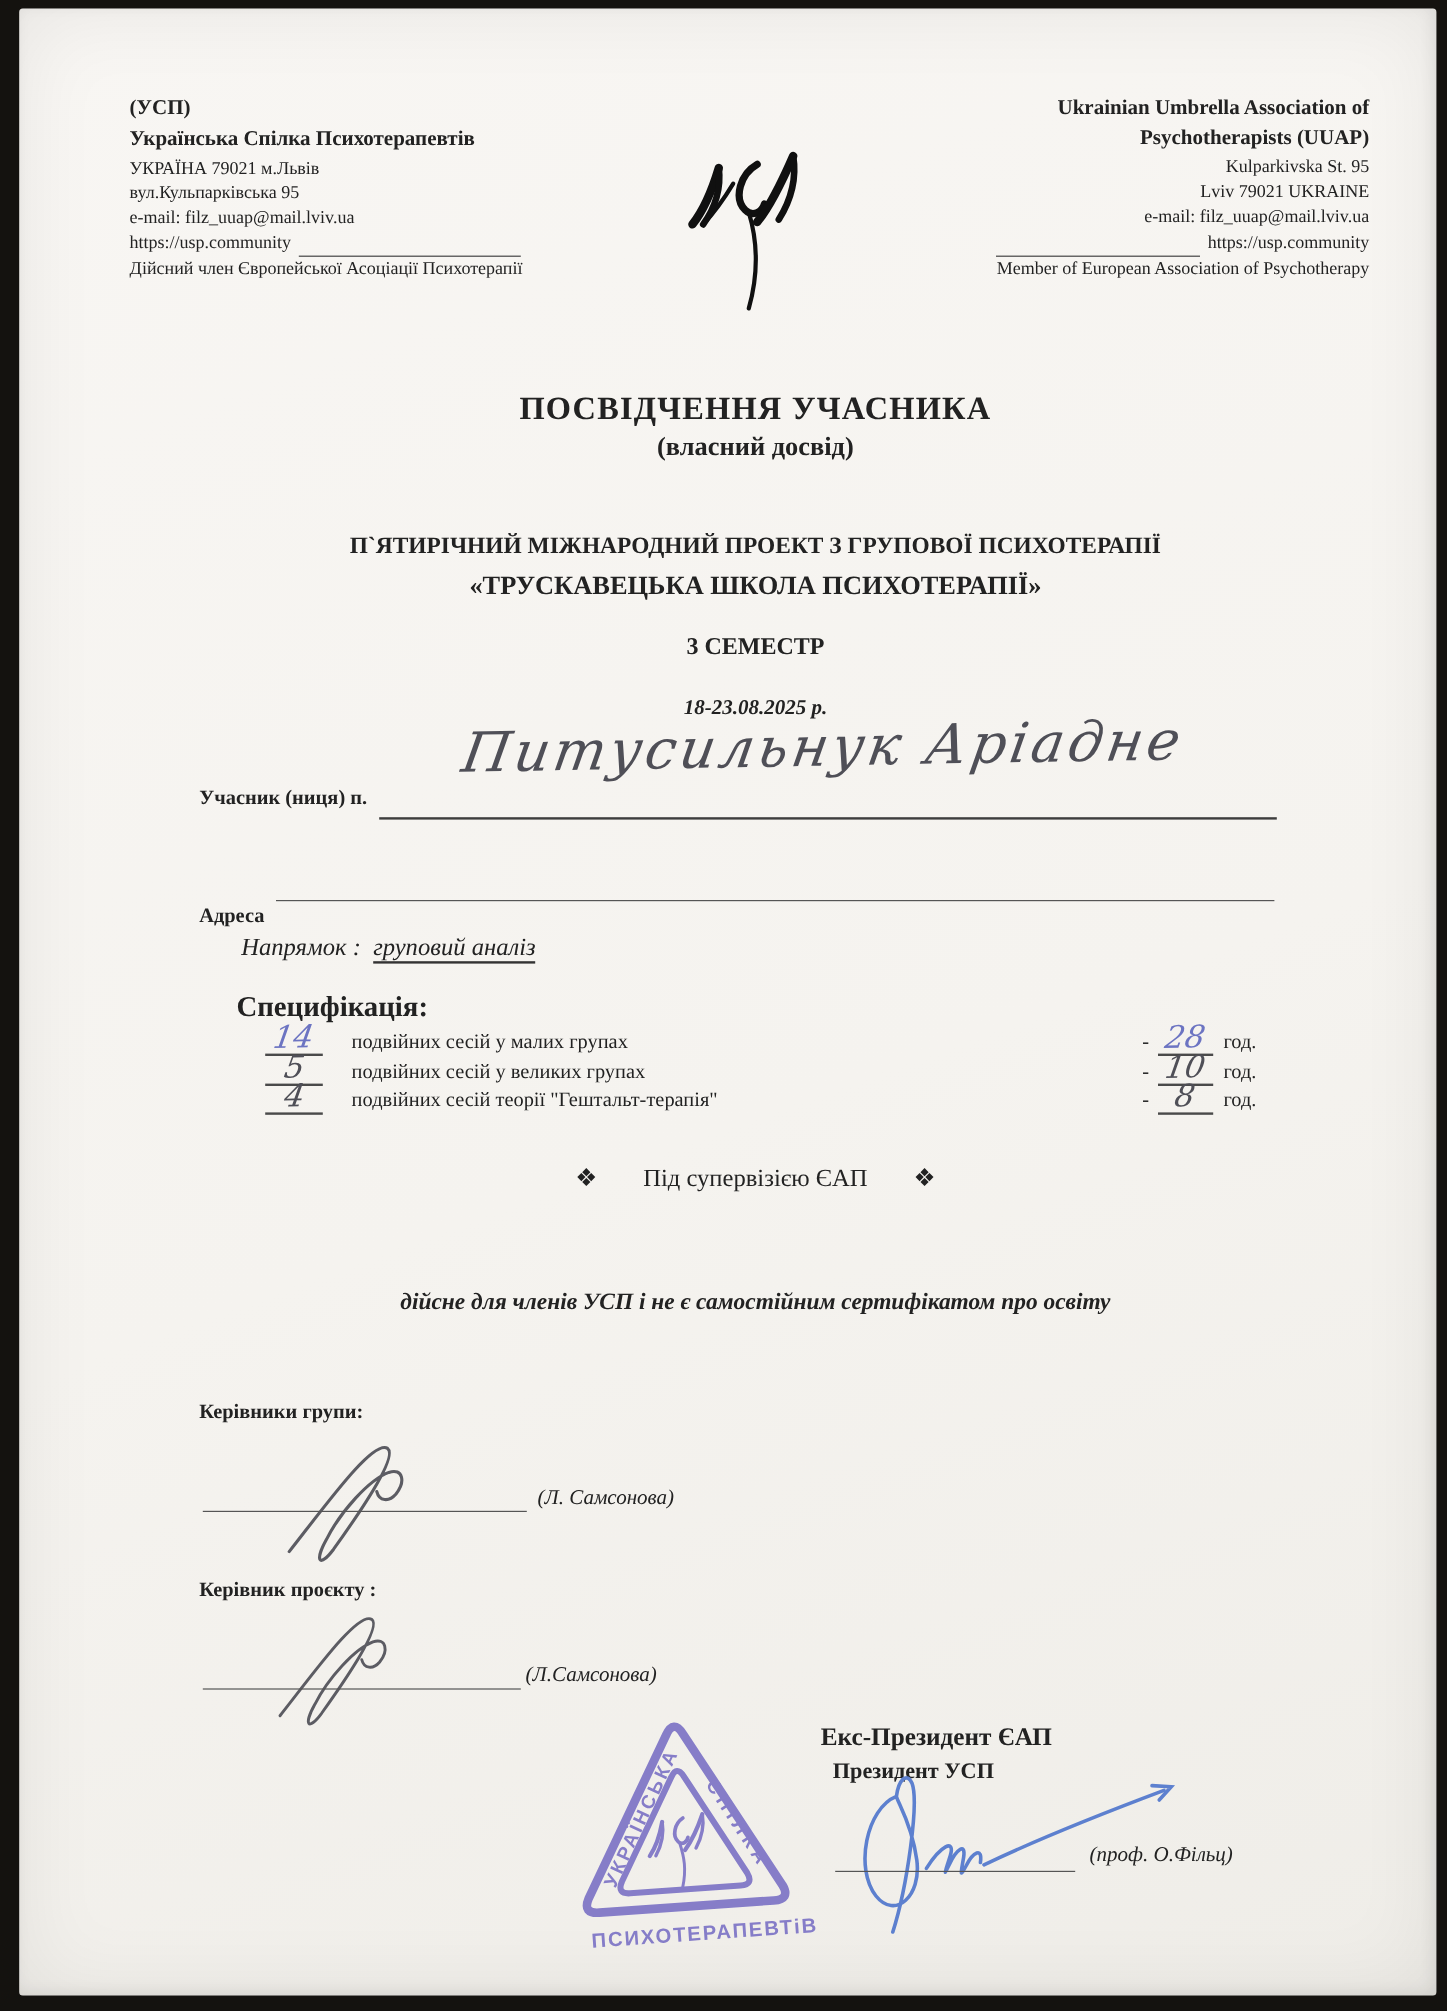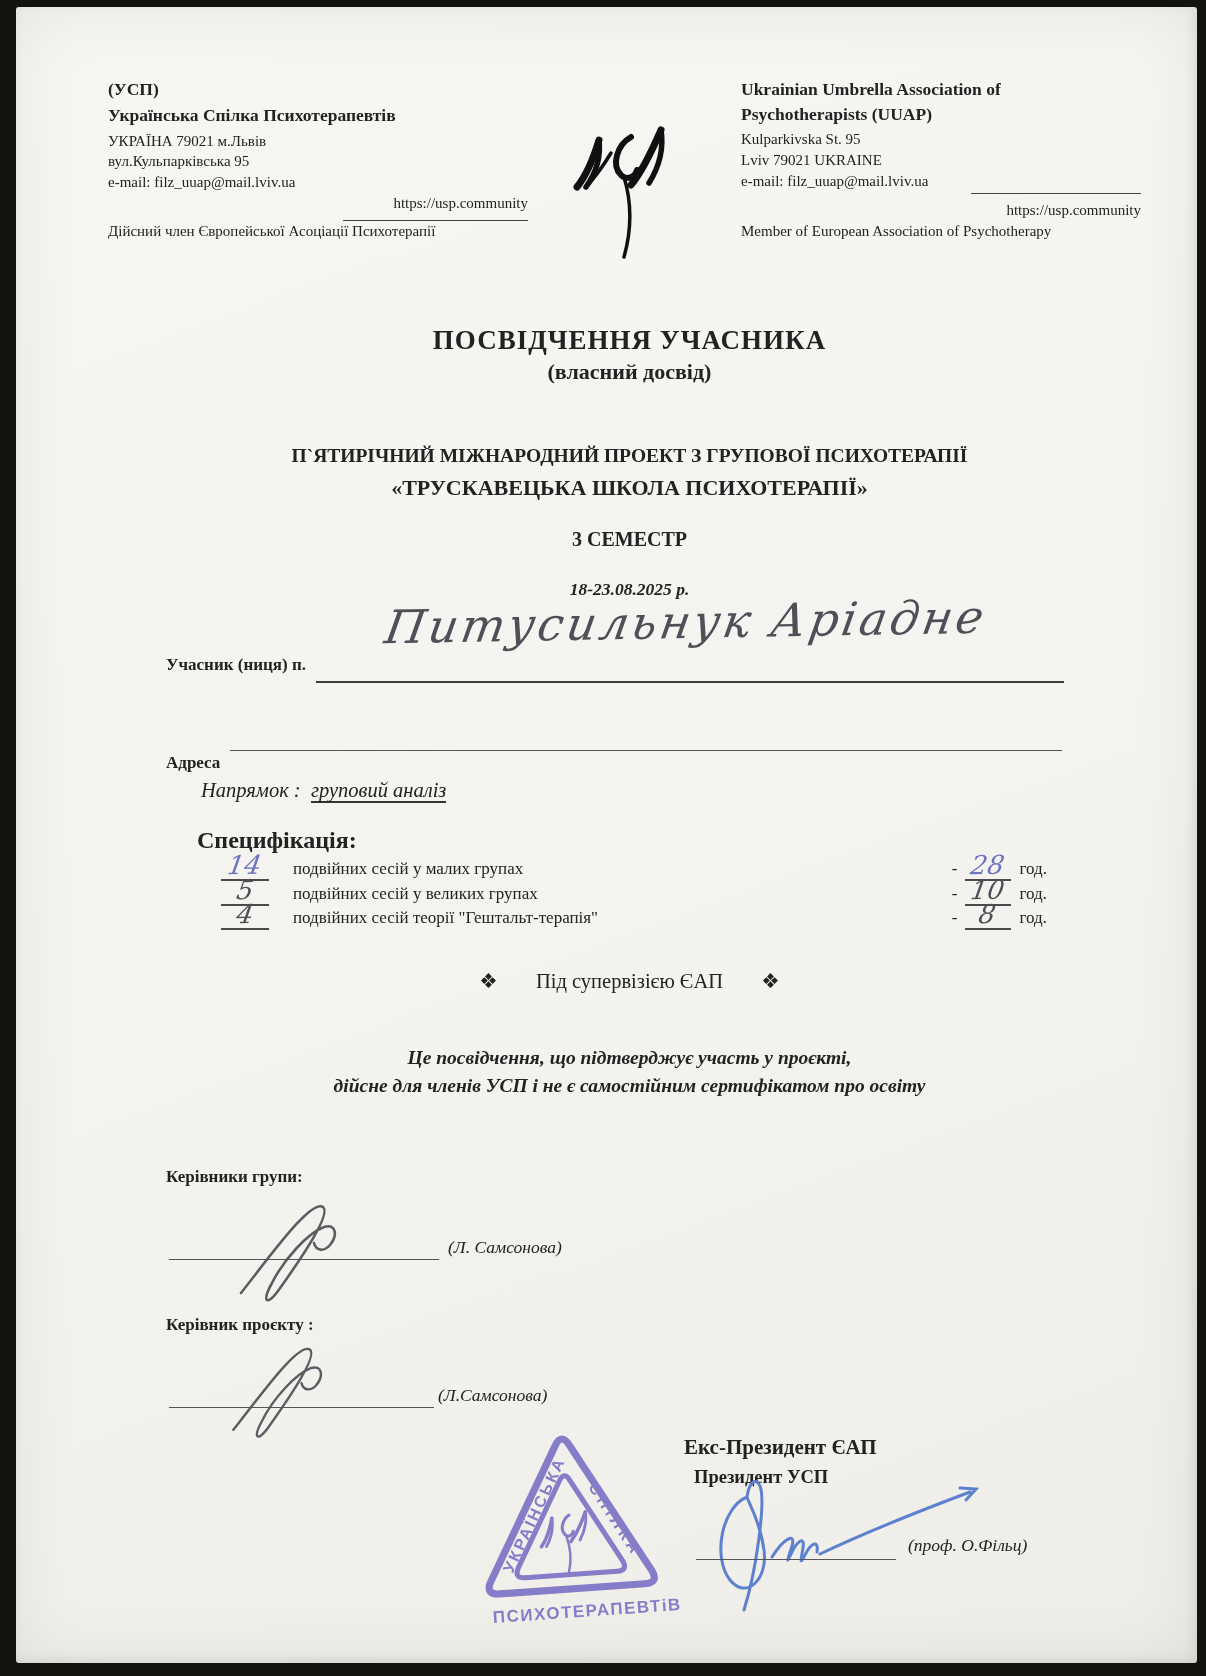--- a/index.html
+++ b/index.html
@@ -24,23 +24,23 @@
   .hw{
     display:inline-block;
     font-family:"DejaVu Serif", serif;font-style:italic;
     transform:skewX(-10deg) rotate(-1deg);
   }
   .ink-dark{color:#4f4f57;}
   .ink-blue{color:#6c74c2;}
   
   .hl{left:92px;top:72px;width:420px;font-size:15px;line-height:1.38;}
   .hl .org{font-size:17.5px;line-height:1.25;margin-bottom:4px;}
-  .hr{left:725px;top:72px;width:400px;font-size:15px;line-height:1.42;text-align:left;}
+  .hr{left:725px;top:72px;width:400px;font-size:15px;line-height:1.42;text-align:right;}
   .hr .org{font-size:17.5px;line-height:1.25;margin-bottom:3px;}
-  .site-row{display:flex;align-items:flex-end;gap:6px;flex-direction:column;}
+  .site-row{display:flex;align-items:flex-end;gap:6px;}
   .seg{display:inline-block;border-bottom:1.5px solid #444;}
   
   .spec-row{position:absolute;left:150px;right:150px;display:flex;align-items:baseline;padding-left:55px;box-sizing:border-box;font-size:17px;}
   .count-line{width:48px;border-bottom:2px solid #4a4a4a;text-align:center;margin-right:24px;flex:none;}
   .lbl{flex:1;}
   .dash{margin-right:7px;}
   .hrs-line{width:46px;border-bottom:2px solid #4a4a4a;text-align:center;margin-right:9px;flex:none;}
   .hw-num{font-size:26px;line-height:0.8;}
   .stamp{transform:rotate(-4deg);opacity:0.92;}
   svg{overflow:visible;}
@@ -135,21 +135,20 @@
   </div>
 
   <div class="abs ctr" style="top:962px;font-size:20.5px;">
     <span>❖</span>
     <span style="display:inline-block;width:28px;"></span>
     <span>Під супервізією ЄАП</span>
     <span style="display:inline-block;width:28px;"></span>
     <span>❖</span>
   </div>
 
-  <div class="abs ctr b i" style="top:1040px;font-size:19.5px;">Це посвідчення, що підтверджує участь у проєкті,</div>
   <div class="abs ctr b i" style="top:1068px;font-size:19.5px;">дійсне для членів УСП  і не є самостійним сертифікатом  про освіту</div>
 
   <div class="abs b" style="left:150px;top:1160px;font-size:17px;">Керівники групи:</div>
 
   <svg class="abs" style="left:205px;top:1178px;" width="170" height="120" viewBox="0 0 160 120">
     <path d="M15,108 C45,70 85,14 97,22 C106,29 72,78 52,106 C40,122 36,116 46,98 C58,74 82,48 98,42 C110,38 112,50 104,60 C98,67 90,66 88,58" fill="none" stroke="#5c5c63" stroke-width="2.6" stroke-linecap="round"></path>
   </svg>
   <div class="abs thin-line" style="left:153px;width:270px;top:1252px;"></div>
   <div class="abs i" style="left:432px;top:1230px;font-size:17.5px;">(Л. Самсонова)</div>
 

